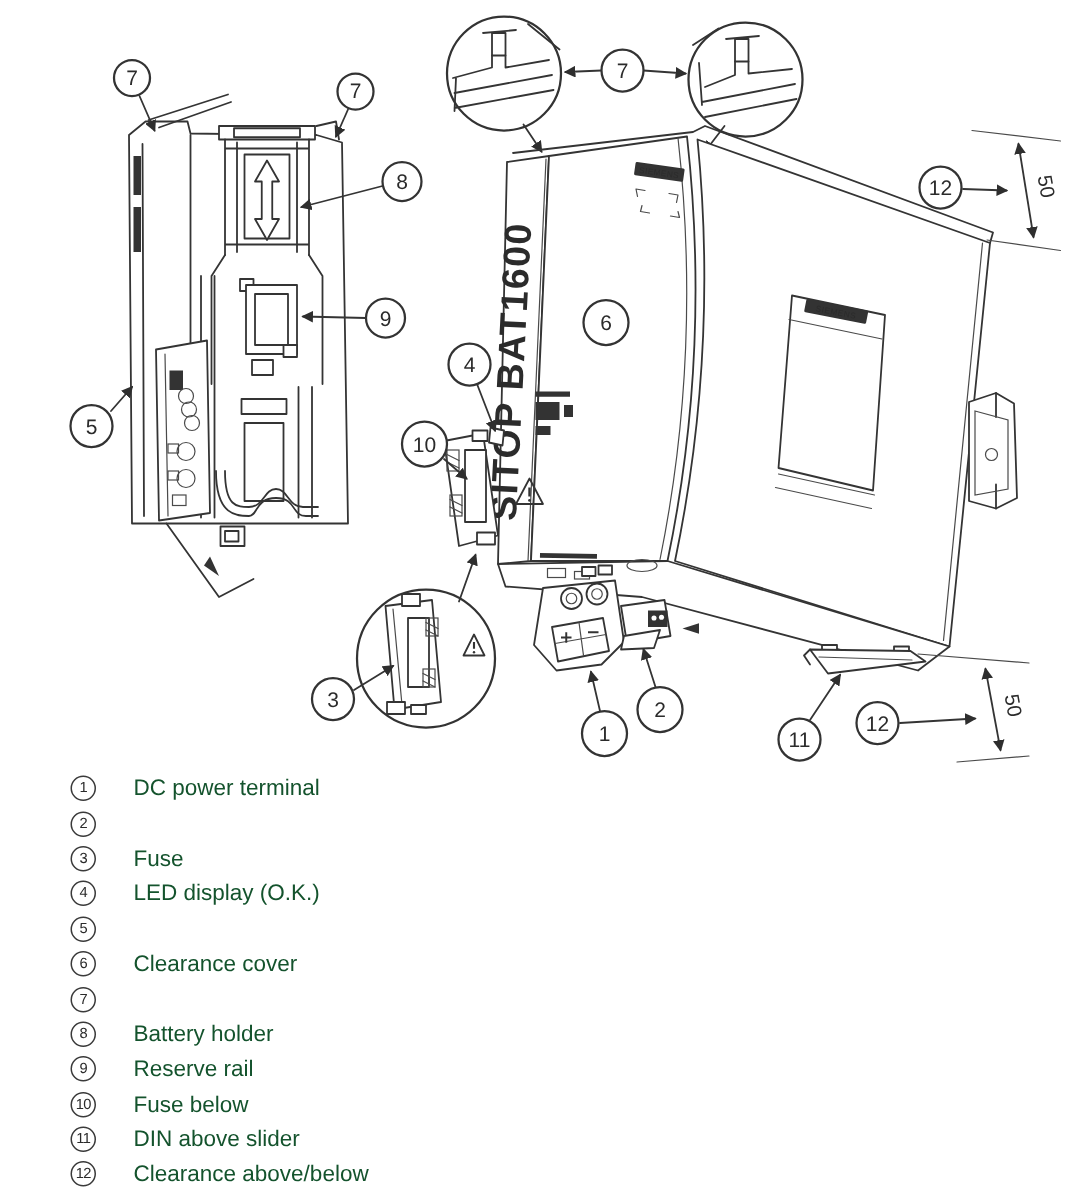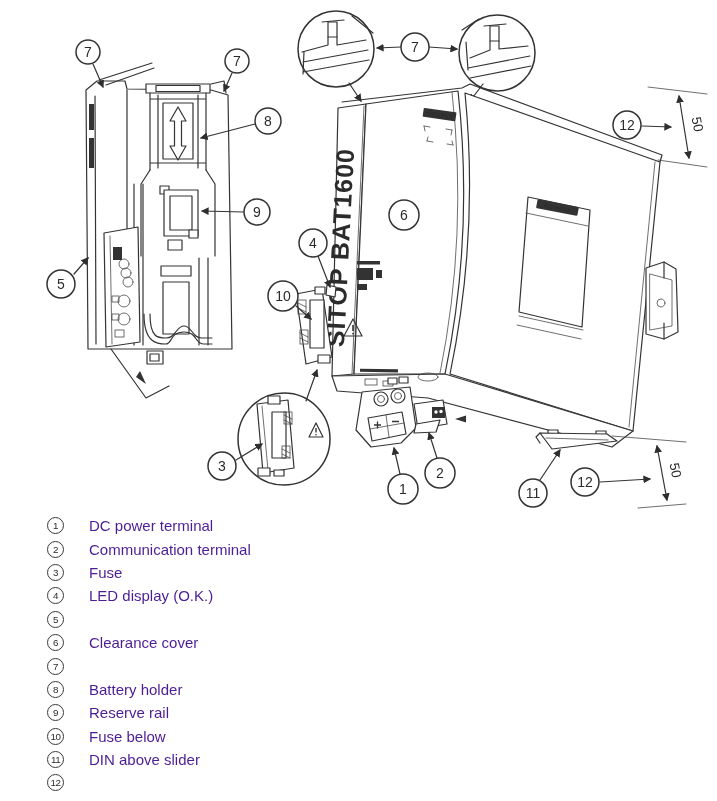--- a/index.html
+++ b/index.html
@@ -12,21 +12,21 @@
   svg .dk{fill:#333333;stroke:none;}
   svg .co{fill:#ffffff;stroke:#333333;stroke-width:1.5;}
   svg text{font-family:"Liberation Sans",sans-serif;fill:#2b2b2b;}
   svg .cotext{font-size:14px;}
   svg .dimtext{font-size:13.5px;}
   .legend{position:absolute;left:0;top:514px;width:717px;}
   .legend-row{display:flex;align-items:center;height:23.4px;}
   .badge{box-sizing:border-box;flex:0 0 auto;width:17px;height:17px;margin-left:47px;
          border:1.2px solid #3a3a3a;border-radius:50%;display:flex;align-items:center;
          justify-content:center;font-size:9.8px;color:#2b2b2b;letter-spacing:-0.5px;}
-  .lbl{margin-left:25px;font-size:15px;color:#4c1d95;}
+  .lbl{margin-left:25px;font-size:15px;color:#14532d;}
 </style>
 </head>
 <body>
 
 <div class="page">
   <div class="diagram">
     <svg width="717" height="512" viewBox="0 0 717 512">
       <defs>
         <marker id="arw" viewBox="0 0 10 10" refX="8.5" refY="5" markerWidth="6.5" markerHeight="6.5" orient="auto-start-reverse">
           <path d="M0,0 L10,5 L0,10 z" fill="#2e2e2e"></path>
@@ -308,21 +308,20 @@
     </svg>
   </div>
 
   <div class="legend">
     <div class="legend-row">
       <span class="badge">1</span>
       <span class="lbl">DC power terminal</span>
     </div>
     <div class="legend-row">
       <span class="badge">2</span>
-      <span class="lbl">Communication terminal</span>
     </div>
     <div class="legend-row">
       <span class="badge">3</span>
       <span class="lbl">Fuse</span>
     </div>
     <div class="legend-row">
       <span class="badge">4</span>
       <span class="lbl">LED display (O.K.)</span>
     </div>
     <div class="legend-row">
@@ -346,15 +345,16 @@
     <div class="legend-row">
       <span class="badge">10</span>
       <span class="lbl">Fuse below</span>
     </div>
     <div class="legend-row">
       <span class="badge">11</span>
       <span class="lbl">DIN above slider</span>
     </div>
     <div class="legend-row">
       <span class="badge">12</span>
+      <span class="lbl">Clearance above/below</span>
     </div>
   </div>
 </div>
 
 </body></html>

